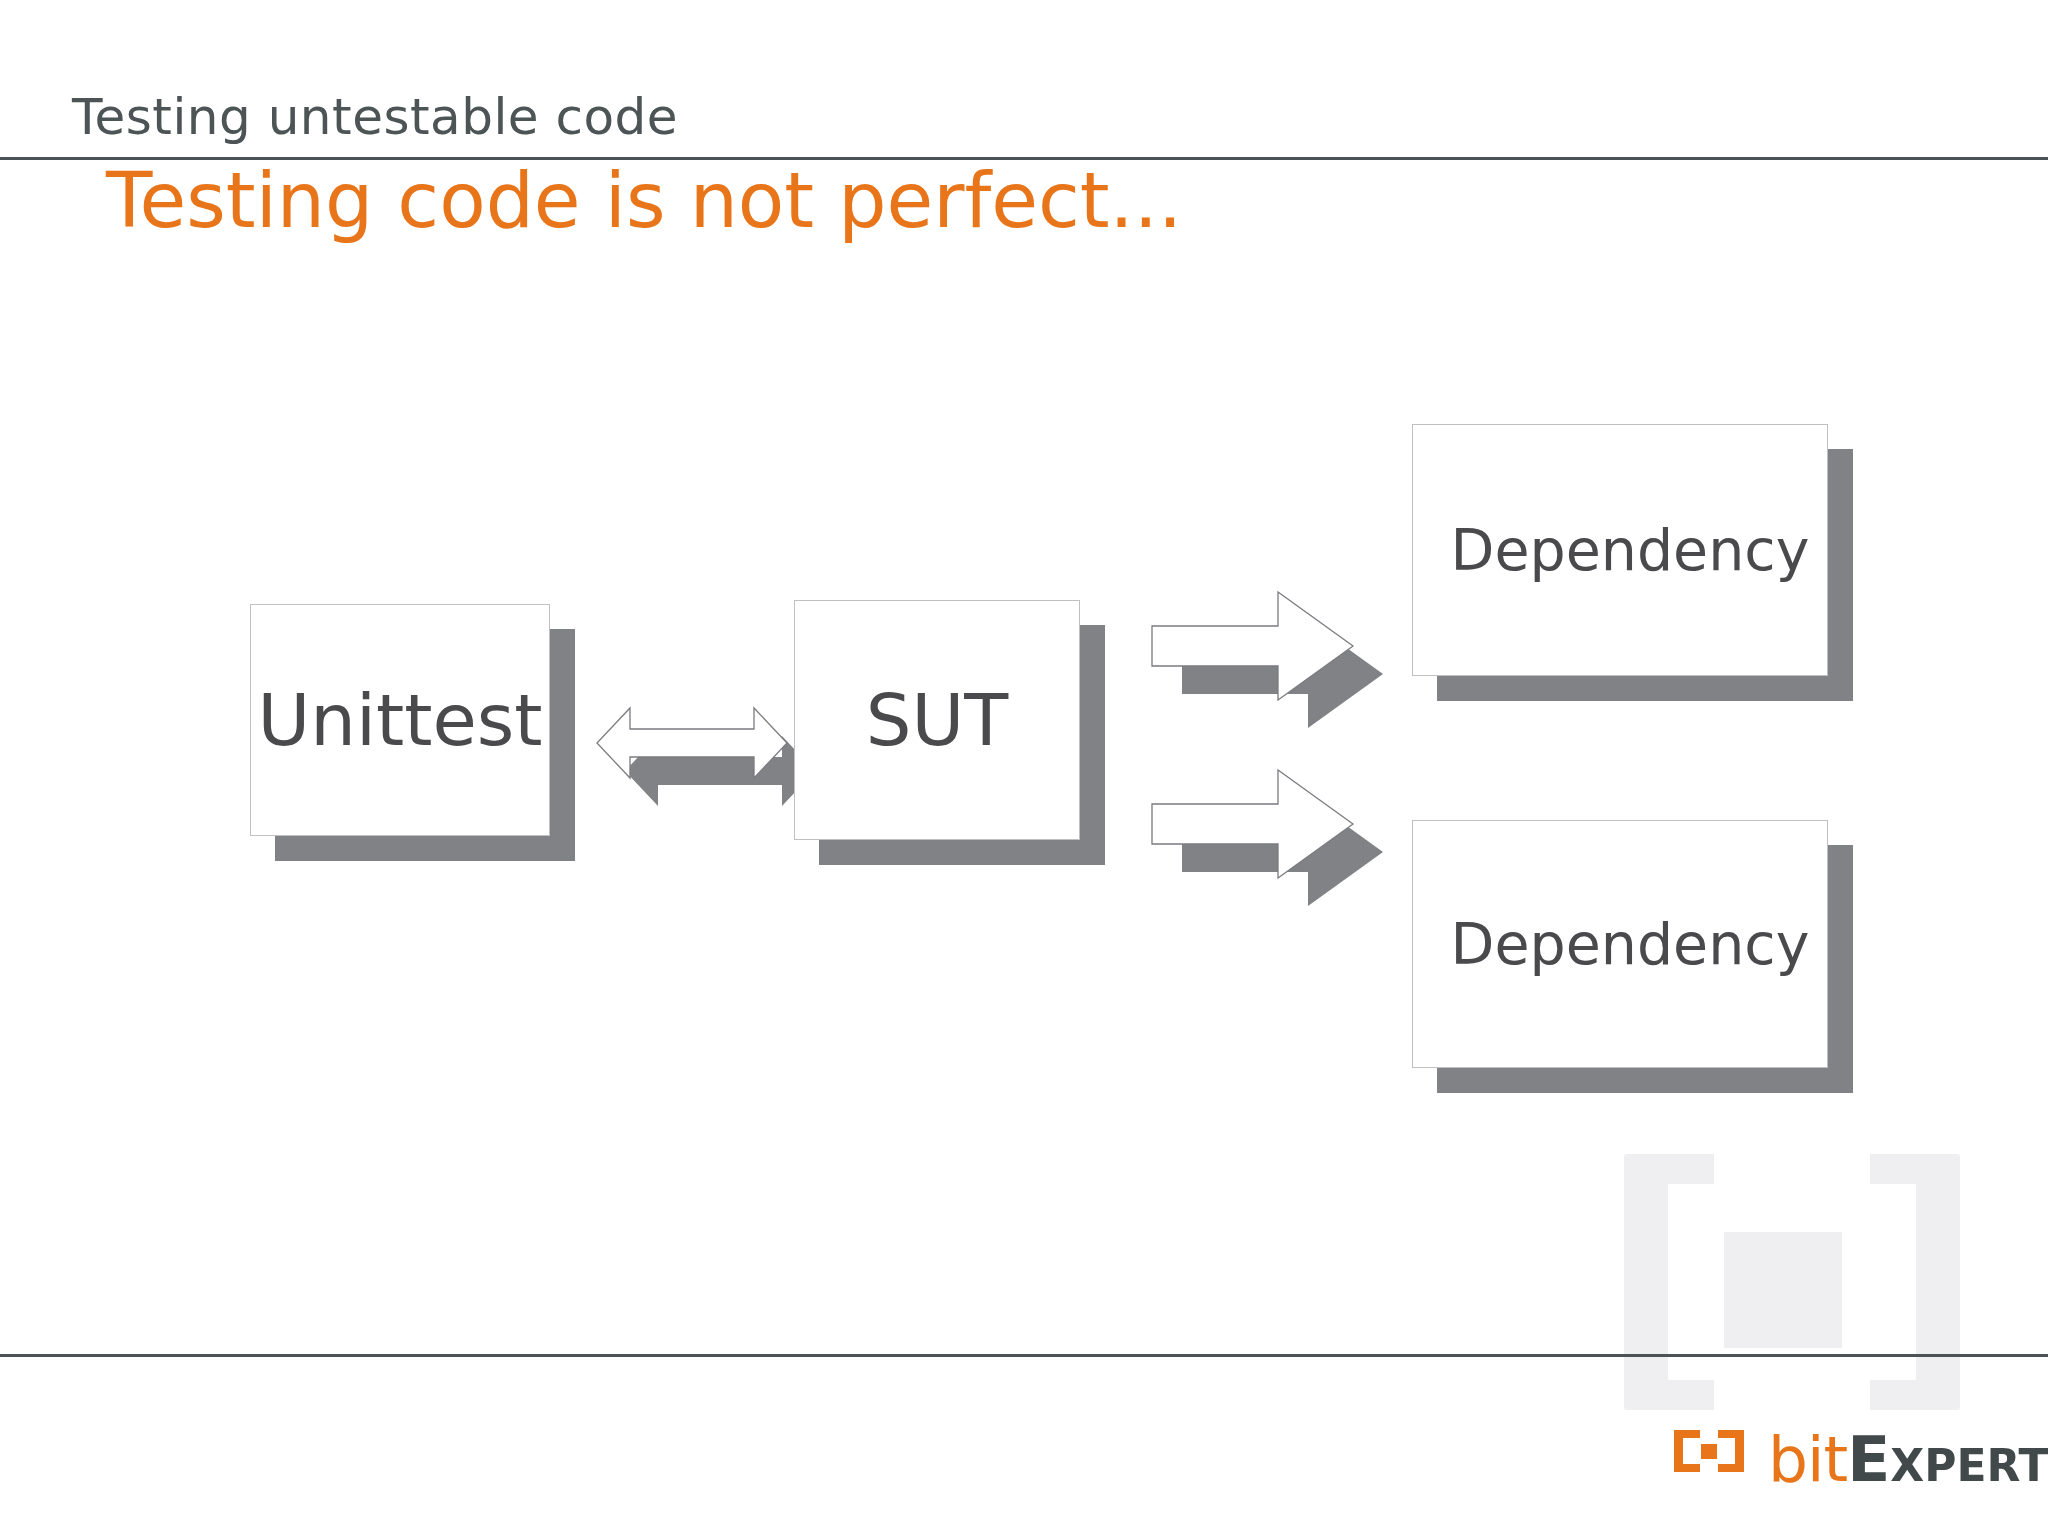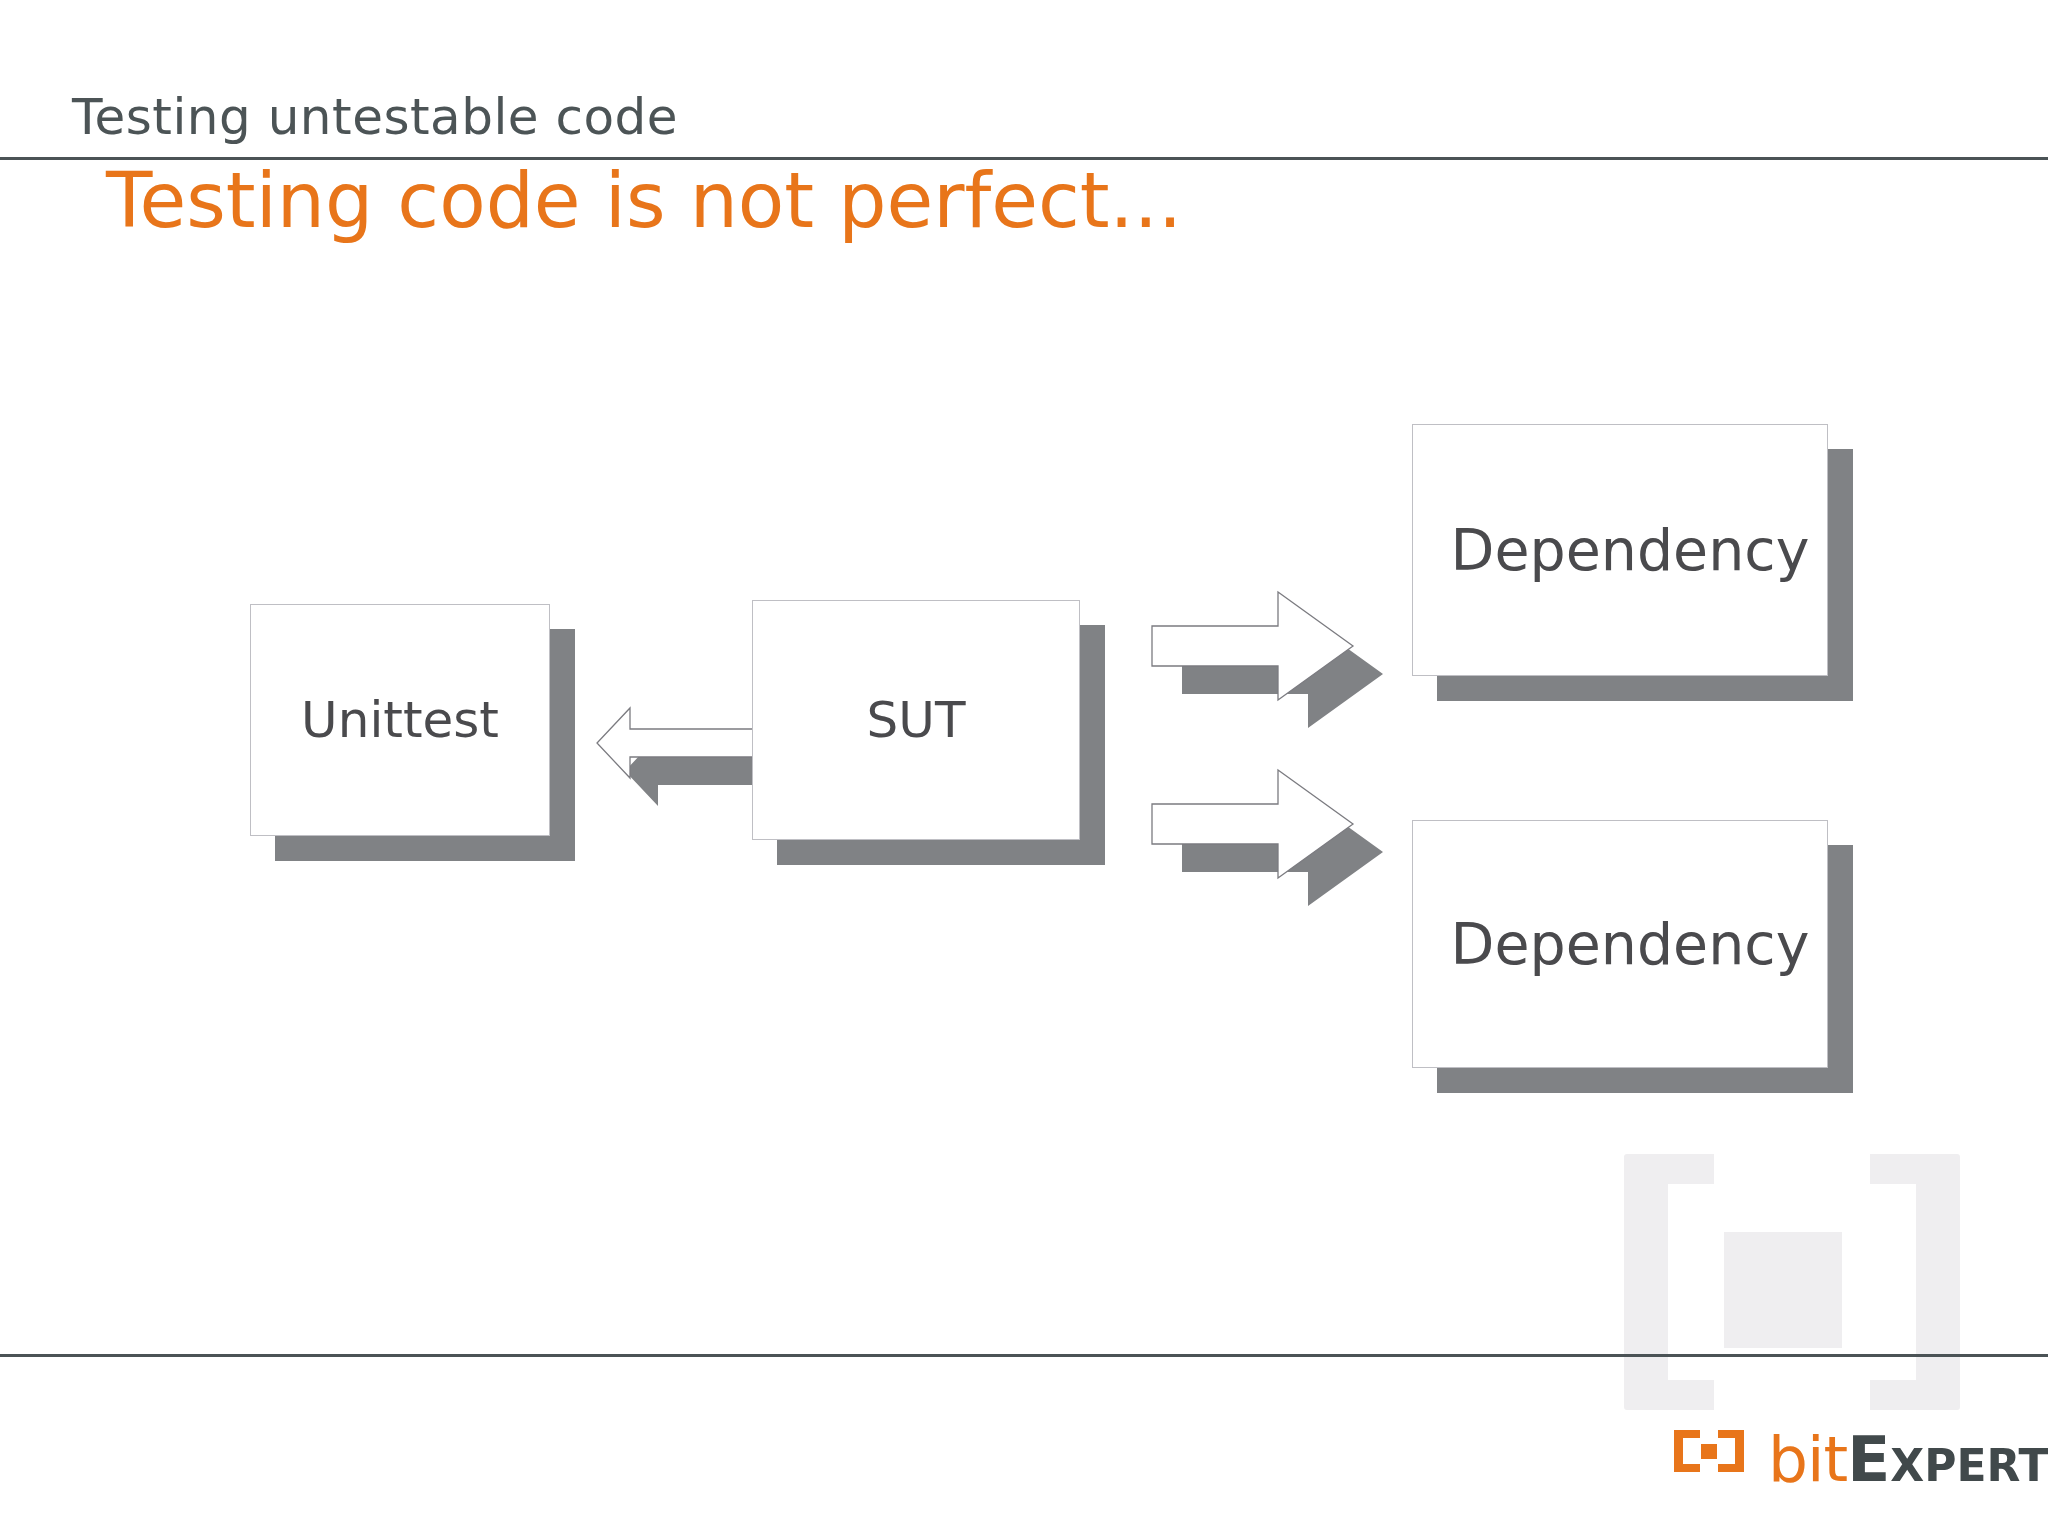--- a/index.html
+++ b/index.html
@@ -70,28 +70,28 @@
     left: 0; top: 0; right: 0; bottom: 0;
     background: #ffffff;
     border: 1.5px solid #bfbfc4;
     box-sizing: border-box;
     display: flex;
     align-items: center;
     justify-content: center;
   }
   .diagram-box .box-label {
     font-family: "DejaVu Sans", sans-serif;
-    font-size: 50px;
+    font-size: 72px;
     font-weight: 400;
     color: #4a4a4d;
     white-space: nowrap;
   }
 
   #box-unittest { left: 250px;  top: 604px; width: 300px; height: 232px; }
-  #box-sut      { left: 752px;  top: 600px; width: 328px; height: 240px; padding-left: 8px; }
+  #box-sut      { left: 794px;  top: 600px; width: 286px; height: 240px; padding-left: 8px; }
   #box-dep-1    { left: 1412px; top: 424px; width: 416px; height: 252px; }
   #box-dep-2    { left: 1412px; top: 820px; width: 416px; height: 248px; }
 
   #box-dep-1 .box-label,
   #box-dep-2 .box-label { font-size: 57px; margin-left: 20px; }
 
   
   .arrow-wrap { position: absolute; }
   .arrow-wrap svg { display: block; overflow: visible; }
 

